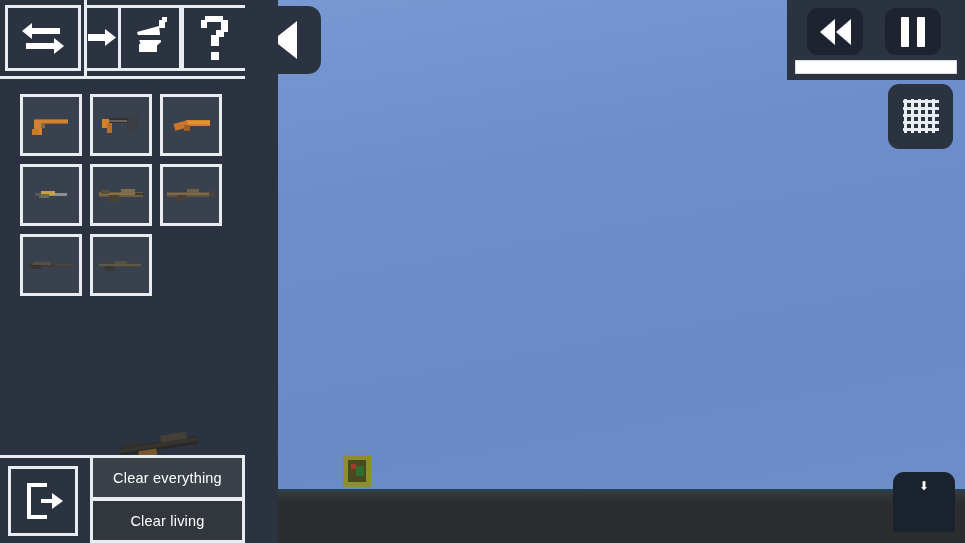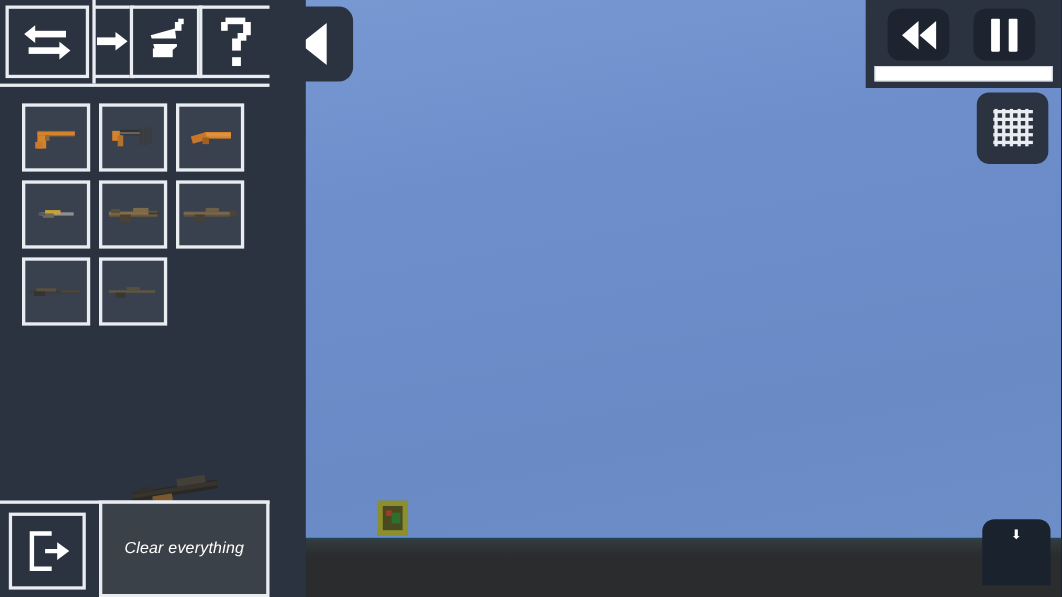--- a/index.html
+++ b/index.html
@@ -183,21 +183,20 @@
     line-height: 1;
   }
 
   
   .sidebar {
     position: absolute;
     left: 0; top: 0;
     width: 278px;
     height: 543px;
     background: #2b3240;
-    font-style: italic;
   }
 
   
   .toolbar {
     position: absolute;
     left: 0; top: 0;
     width: 245px;
     height: 78px;
   }
   .tool {
@@ -524,16 +523,19 @@
           <path d="M20 22 H34"></path>
         </g>
         <polygon points="31,14 31,30 42,22" fill="#ffffff"></polygon>
       </svg>
     </div>
 
     <div class="clear-panel">
       <div class="clear-btn muted">
         <span>Clear everything</span>
       </div>
+      <div class="clear-btn">
+        <span>Clear living</span>
+      </div>
     </div>
 
   </div>
 </div>
 
 </body></html>

